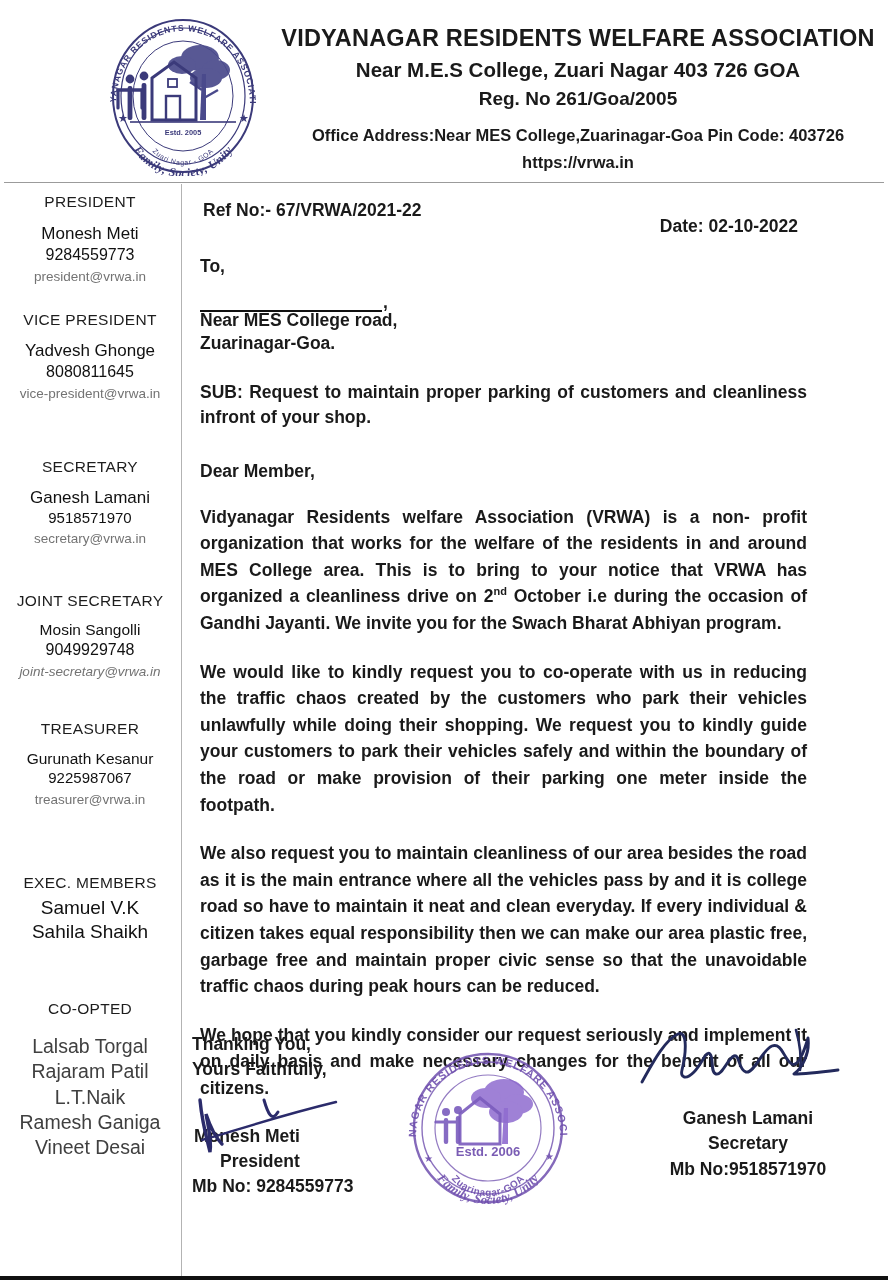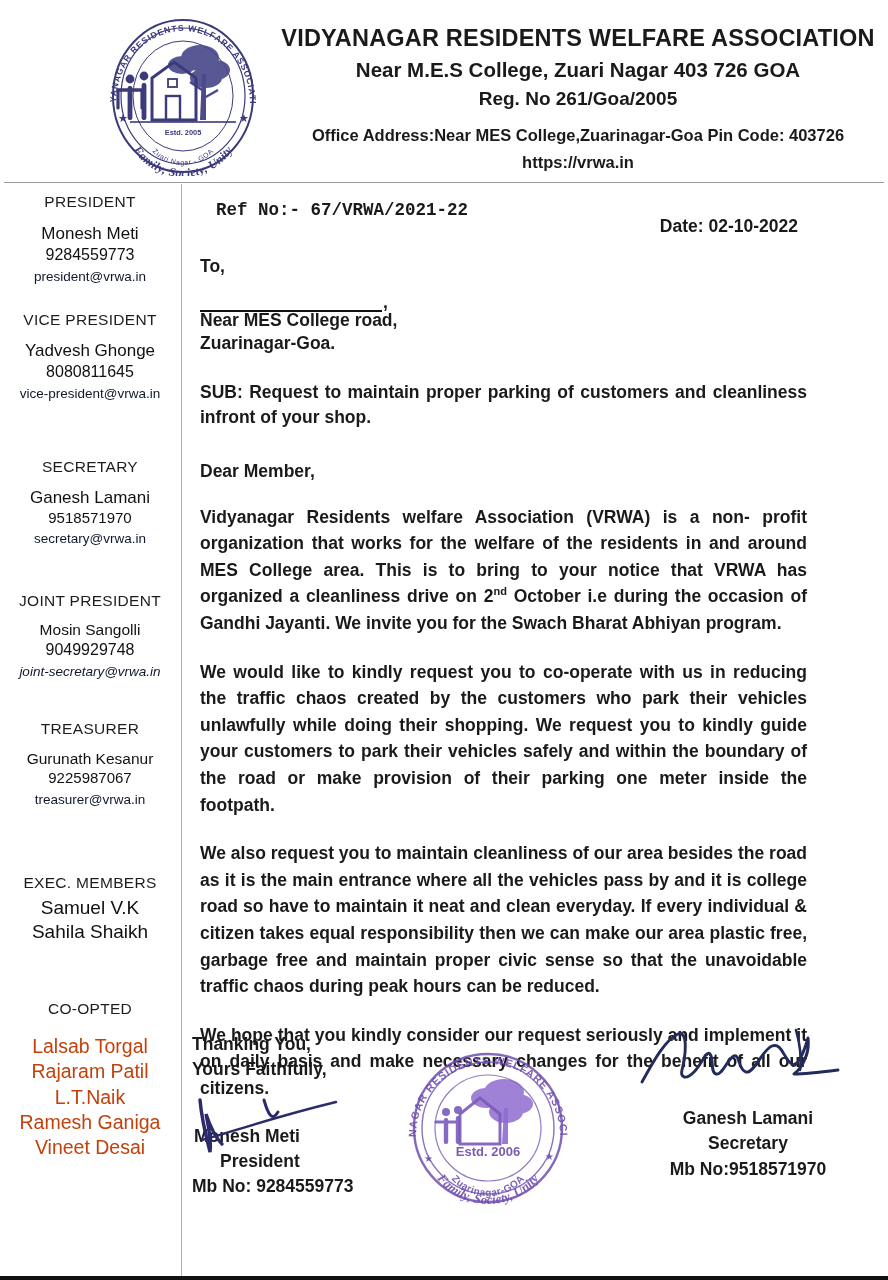--- a/index.html
+++ b/index.html
@@ -115,51 +115,51 @@
   }
   .office-name.small { font-size: 15.5px; }
   .office-phone {
     font-size: 16px;
     line-height: 1.22;
     color: #111;
   }
   .office-email {
     font-size: 13.5px;
     line-height: 1.45;
-    color: #0f172a;
+    color: #737373;
     margin-top: 2px;
   }
   .members-list {
     font-size: 19px;
     line-height: 1.27;
     color: #111;
   }
   .coopt-list {
     font-size: 19.5px;
     line-height: 1.3;
-    color: #c2410c;
+    color: #404040;
     text-align: center;
   }
 
   
   .letter-body {
     position: absolute;
     left: 200px;
     top: 200px;
     width: 612px;
   }
   .meta-row {
     position: relative;
     height: 34px;
     font-size: 17.5px;
     font-weight: bold;
   }
   .ref-no {
     position: absolute;
-    left: 16px; top: 0; font-family: Liberation Mono, monospace;
+    left: 3px; top: 0;
   }
   .date-line {
     position: absolute;
     right: 14px; top: 16px;
   }
   .to-label {
     font-size: 17.5px;
     font-weight: bold;
     margin-top: 22px;
   }
@@ -372,21 +372,21 @@
     </div>
 
     <div class="office-block" style="margin-top:52px">
       <div class="office-role">SECRETARY</div>
       <div class="office-name" style="margin-top:9px">Ganesh  Lamani</div>
       <div class="office-phone" style="font-size:15px">9518571970</div>
       <div class="office-email">secretary@vrwa.in</div>
     </div>
 
     <div class="office-block" style="margin-top:40px">
-      <div class="office-role">JOINT PRESIDENT</div>
+      <div class="office-role">JOINT SECRETARY</div>
       <div class="office-name small" style="margin-top:8px">Mosin Sangolli</div>
       <div class="office-phone">9049929748</div>
       <div class="office-email" style="font-style:italic">joint-secretary@vrwa.in</div>
     </div>
 
     <div class="office-block" style="margin-top:36px">
       <div class="office-role">TREASURER</div>
       <div class="office-name small" style="margin-top:9px">Gurunath Kesanur</div>
       <div class="office-phone" style="font-size:15px">9225987067</div>
       <div class="office-email">treasurer@vrwa.in</div>

